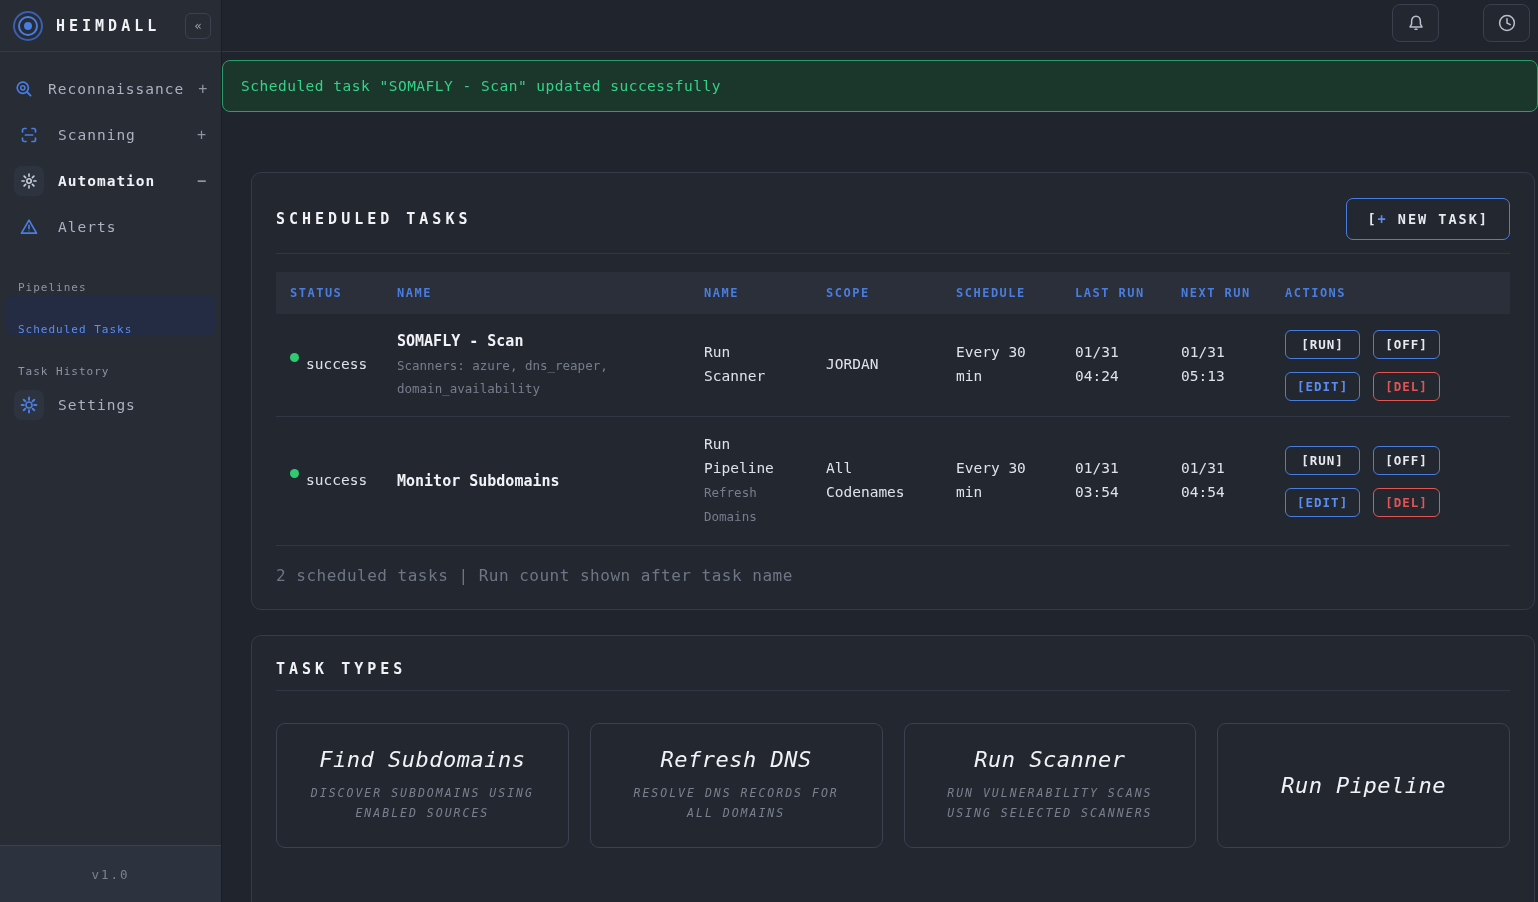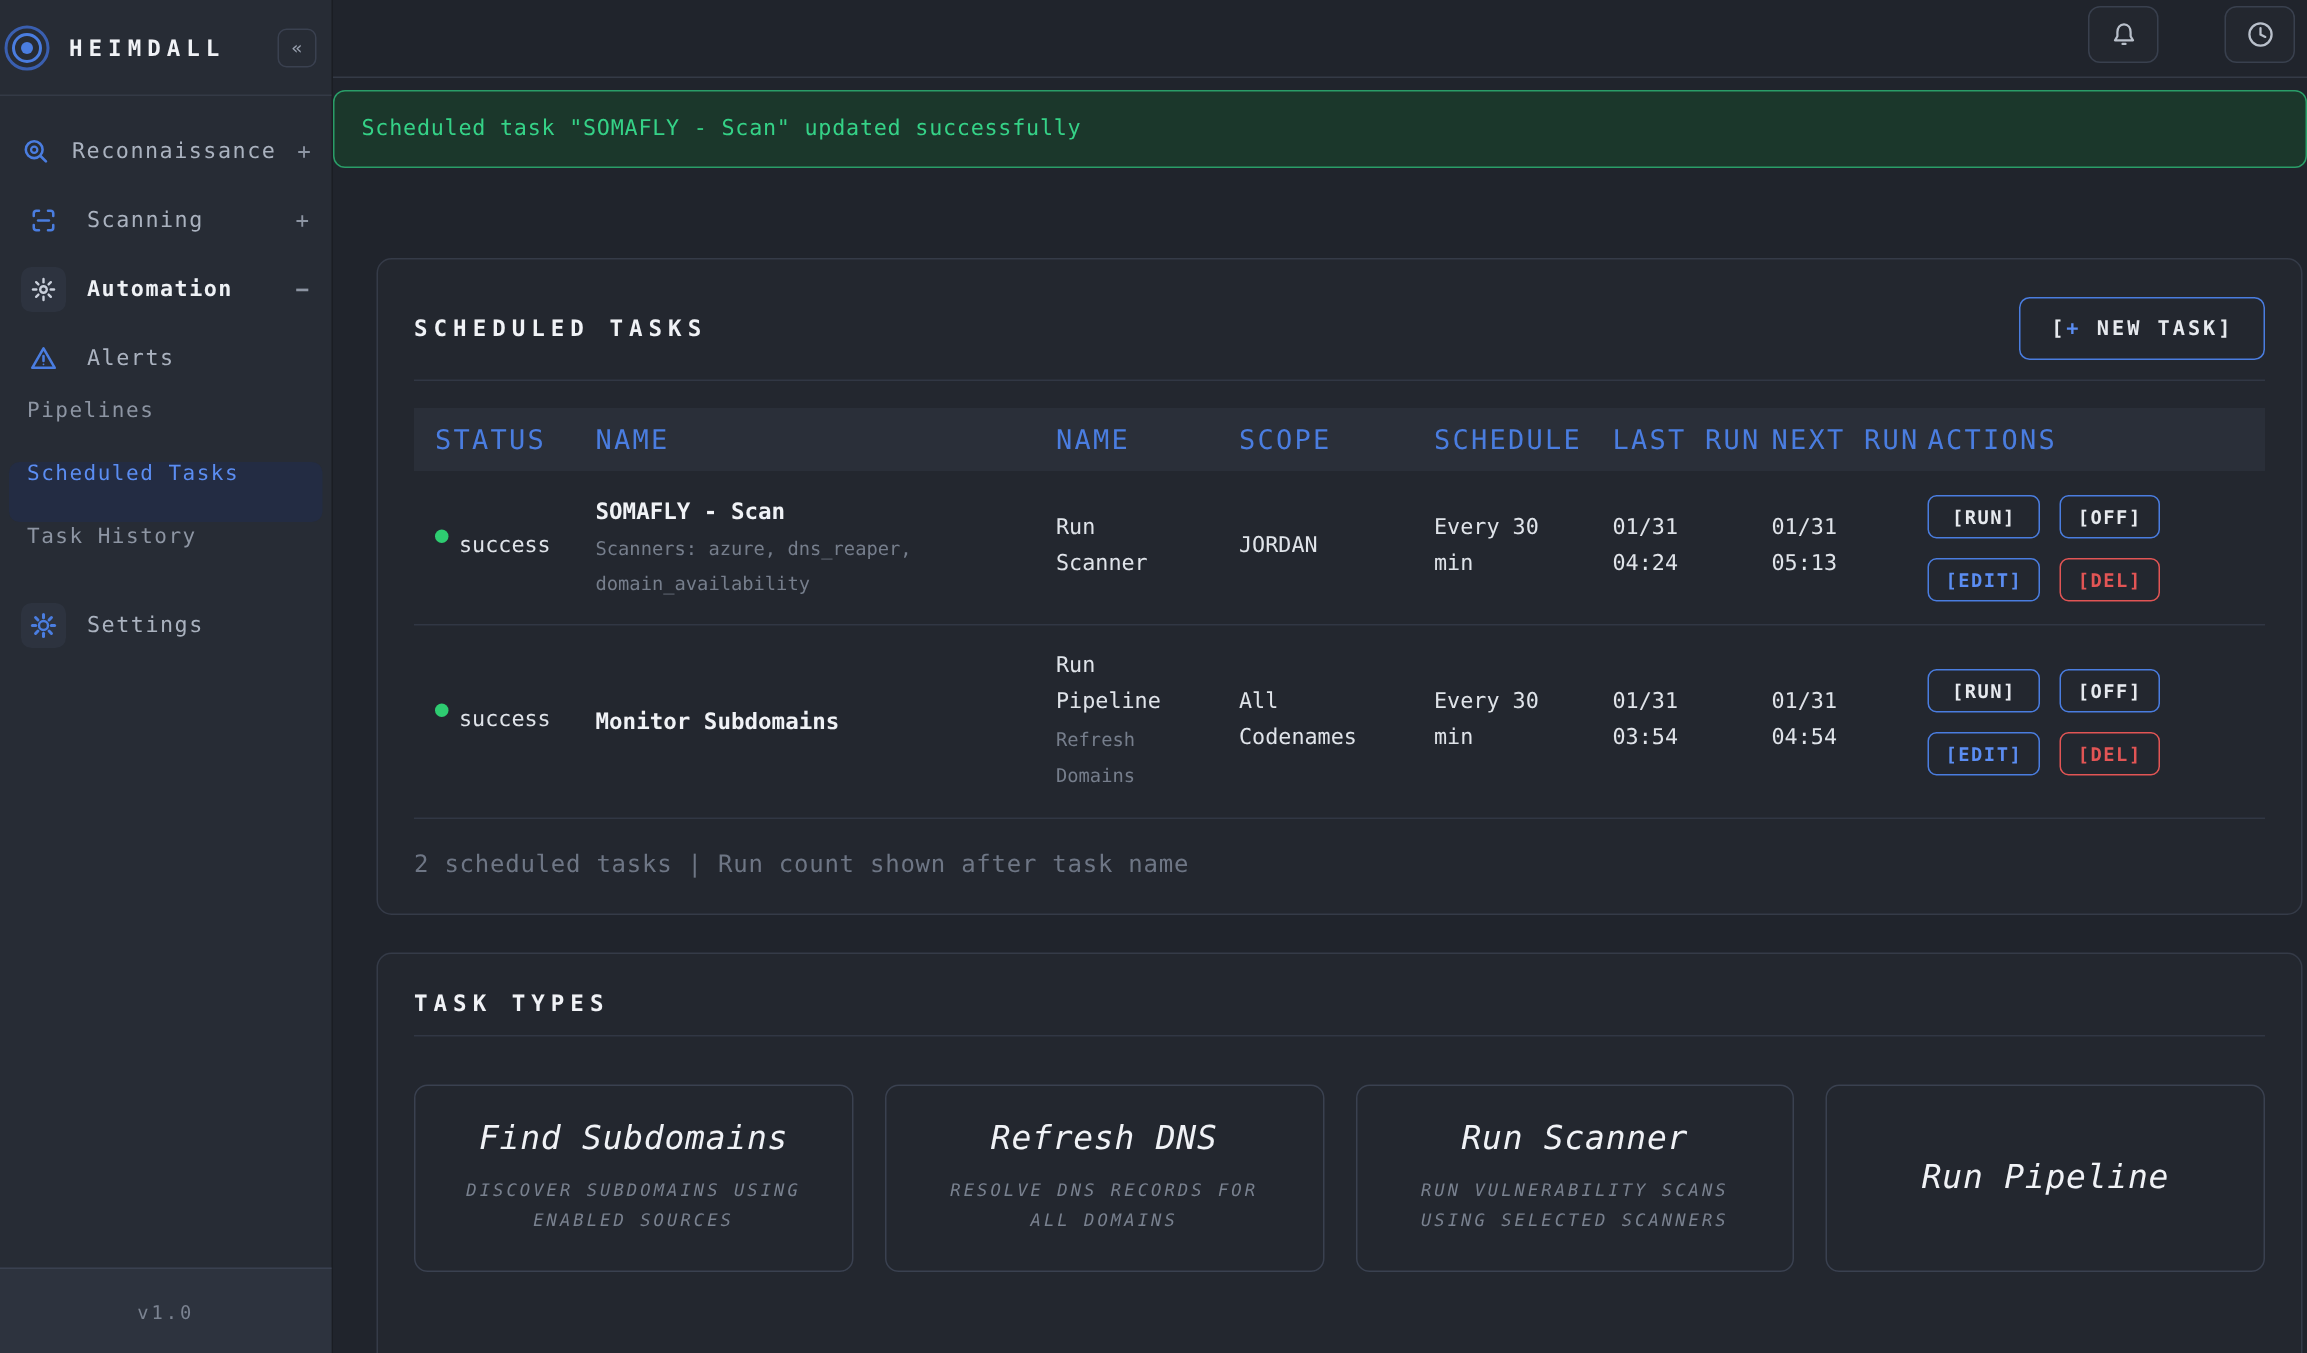--- a/index.html
+++ b/index.html
@@ -32,42 +32,42 @@
     display:flex;
   }
   
   .sidebar{
     width:222px;min-width:222px;height:902px;
     background:var(--sidebar-bg);
     border-right:1px solid #1a1d23;
     display:flex;flex-direction:column;position:relative;
   }
   .sidebar-header{
-    height:64px;display:flex;align-items:center;gap:10px;
-    padding:0 10px 0 0;border-bottom:1px solid #343a46;
+    height:52px;display:flex;align-items:center;gap:10px;
+    padding:0 10px 0 10px;border-bottom:1px solid #343a46;
   }
   .brand-title{font-size:15px;font-weight:bold;letter-spacing:4px;color:#f0f2f6;flex:1;}
   .collapse-btn{
     width:26px;height:26px;border:1px solid #3a4150;border-radius:6px;
     background:transparent;color:#9aa2b0;font-size:12px;line-height:24px;text-align:center;cursor:pointer;
     font-family:"DejaVu Sans Mono",monospace;
   }
   .nav{padding:14px 0 0 0;flex:1;}
   .nav-item{
     height:46px;display:flex;align-items:center;gap:14px;
     padding:0 14px;cursor:pointer;color:#aab2bf;font-size:14.5px;letter-spacing:1px;
   }
   .nav-item .chev{margin-left:auto;color:#8d95a3;font-size:15px;}
   .nav-item.section-active{color:#eef1f5;font-weight:bold;}
   .icon-chip{width:30px;height:30px;border-radius:7px;display:flex;align-items:center;justify-content:center;}
   .icon-chip.boxed{background:var(--chip);}
   .sub-items{padding:2px 6px 2px 6px;}
   .sub-item{
-    height:40px;display:flex;align-items:flex-start;border-radius:7px;
-    padding:0 12px;margin:2px 0;color:#8d95a3;font-size:14px;letter-spacing:1px;cursor:pointer;
+    height:40px;display:flex;align-items:flex-end;border-radius:7px;
+    padding:0 12px;margin:2px 0;color:#8d95a3;font-size:11px;letter-spacing:1px;cursor:pointer;
   }
   .sub-item.active{background:#232c43;color:var(--accent-bright);}
   .sidebar-footer{
     height:57px;background:var(--sidebar-footer-bg);
     border-top:1px solid #3a4150;display:flex;align-items:center;justify-content:center;
     color:#7b8391;font-size:12.5px;letter-spacing:2px;
   }
   
   .main{flex:1;display:flex;flex-direction:column;height:902px;overflow:hidden;}
   .topbar{
@@ -101,21 +101,21 @@
   .panel-divider{border:none;border-top:1px solid var(--row-border);margin:12px 0 0 0;}
   
   .task-table{margin-top:18px;}
   .trow{
     display:grid;
     grid-template-columns:107px 307px 122px 130px 119px 106px 104px 1fr;
     padding-left:14px;align-items:center;
   }
   .thead{
     background:var(--thead-bg);height:42px;
-    color:var(--accent);font-size:18px;font-weight:normal;letter-spacing:1.5px;
+    color:var(--accent);font-size:12px;font-weight:bold;letter-spacing:1.5px;
   }
   .tbody-row{border-bottom:1px solid var(--row-border);}
   .tbody-row.r0{min-height:103px;}
   .tbody-row.r1{min-height:129px;}
   .cell{font-size:14.5px;color:#dfe3e9;line-height:1.65;}
   .cell-status{display:flex;flex-direction:row;align-items:flex-start;gap:7px;}
   .dot{width:9px;height:9px;border-radius:50%;background:var(--green);}
   .status-text{font-size:14.5px;color:#dfe3e9;}
   .task-name{font-weight:bold;font-size:15px;color:#f0f2f6;line-height:1.5;}
   .task-sub{font-size:12.5px;color:#767e8c;line-height:1.8;margin-top:3px;max-width:250px;}

